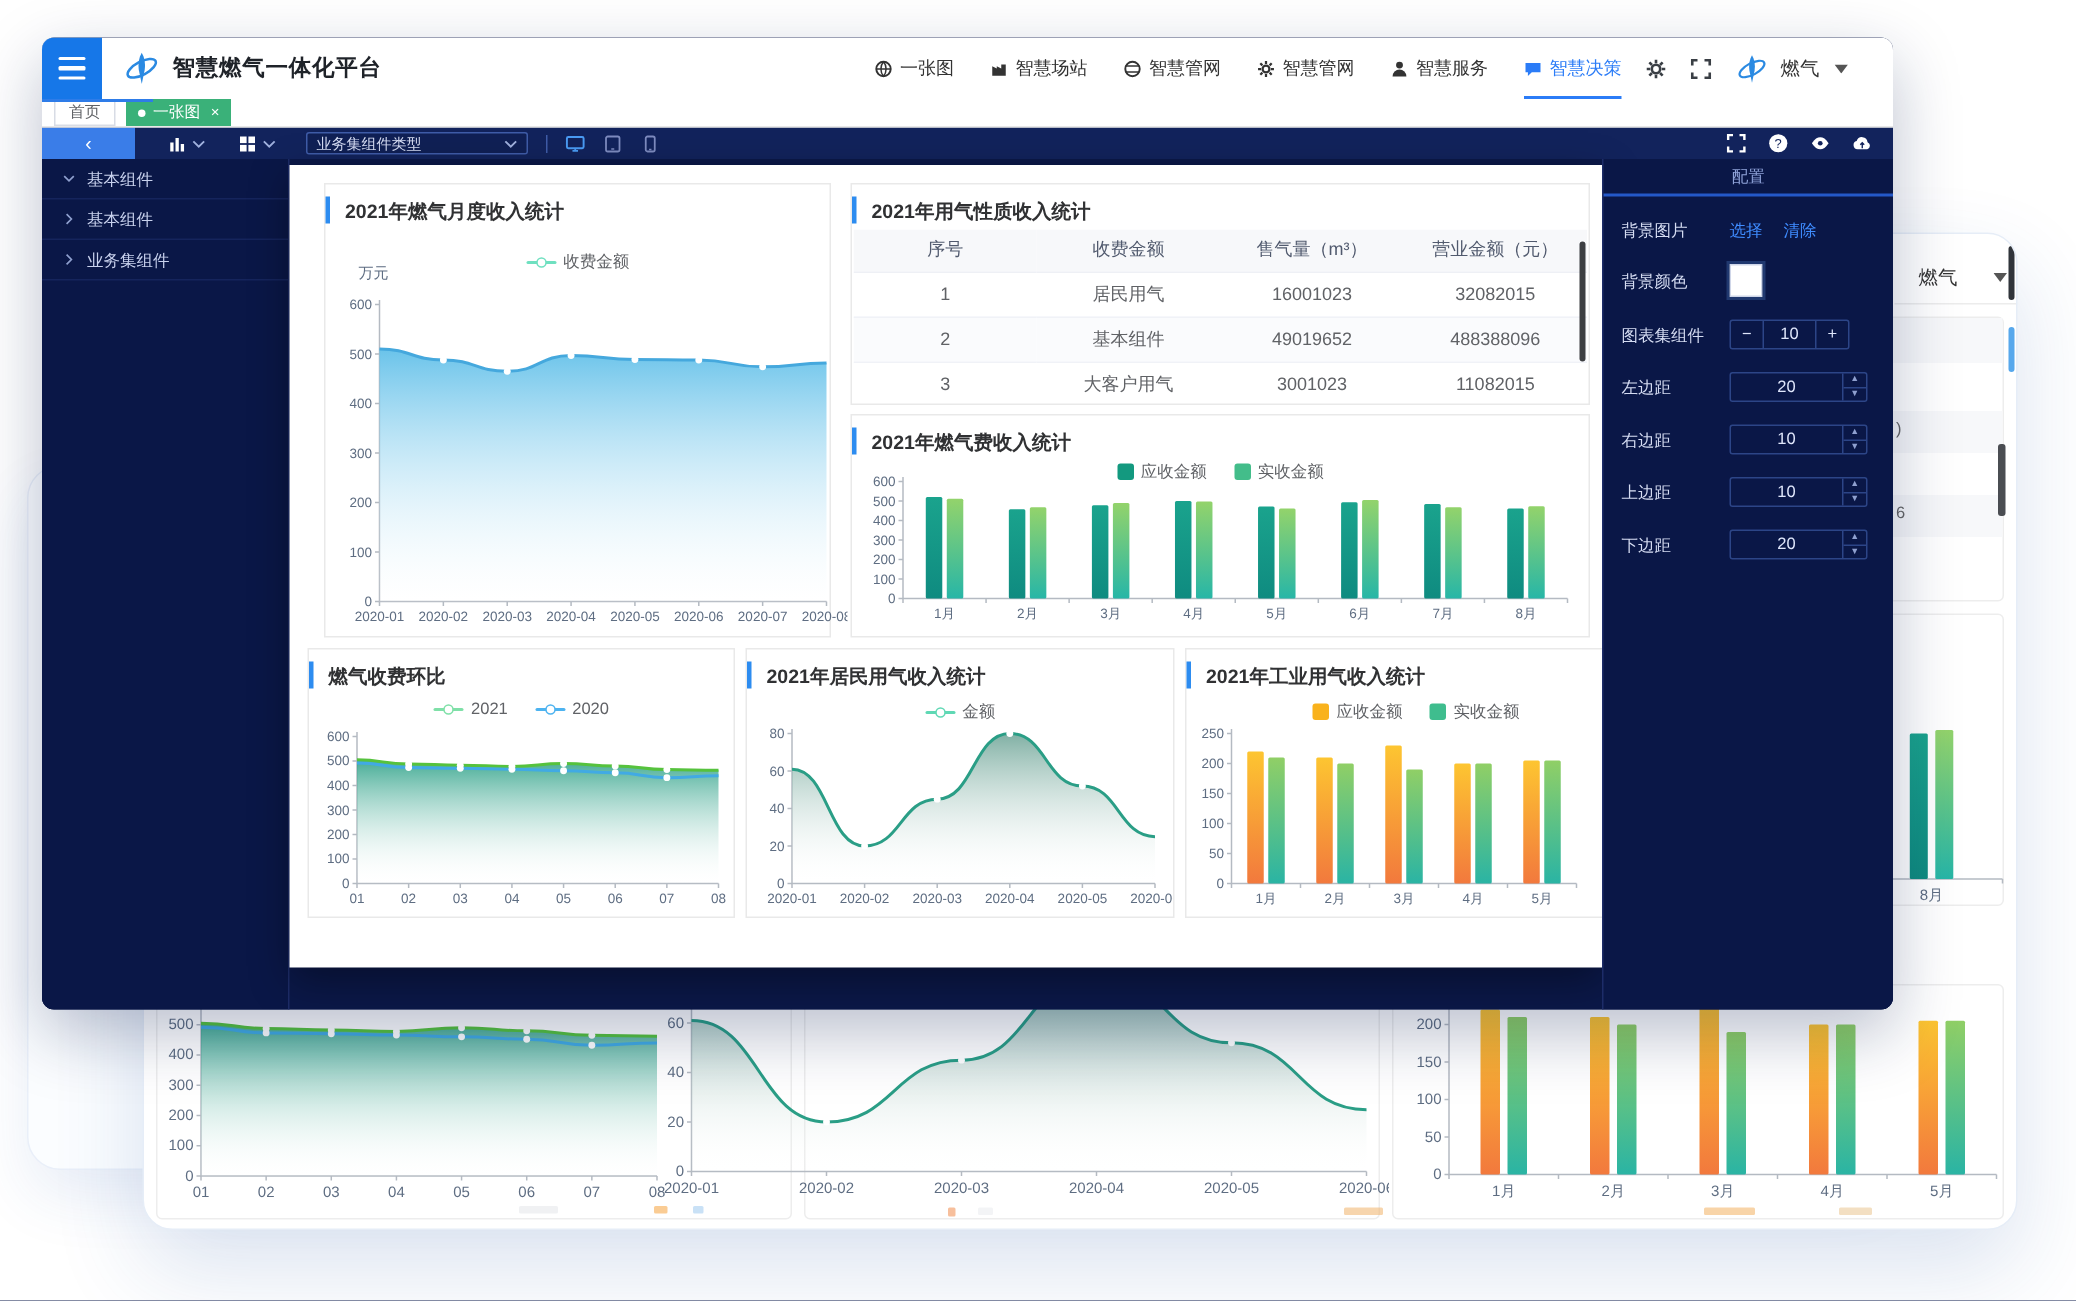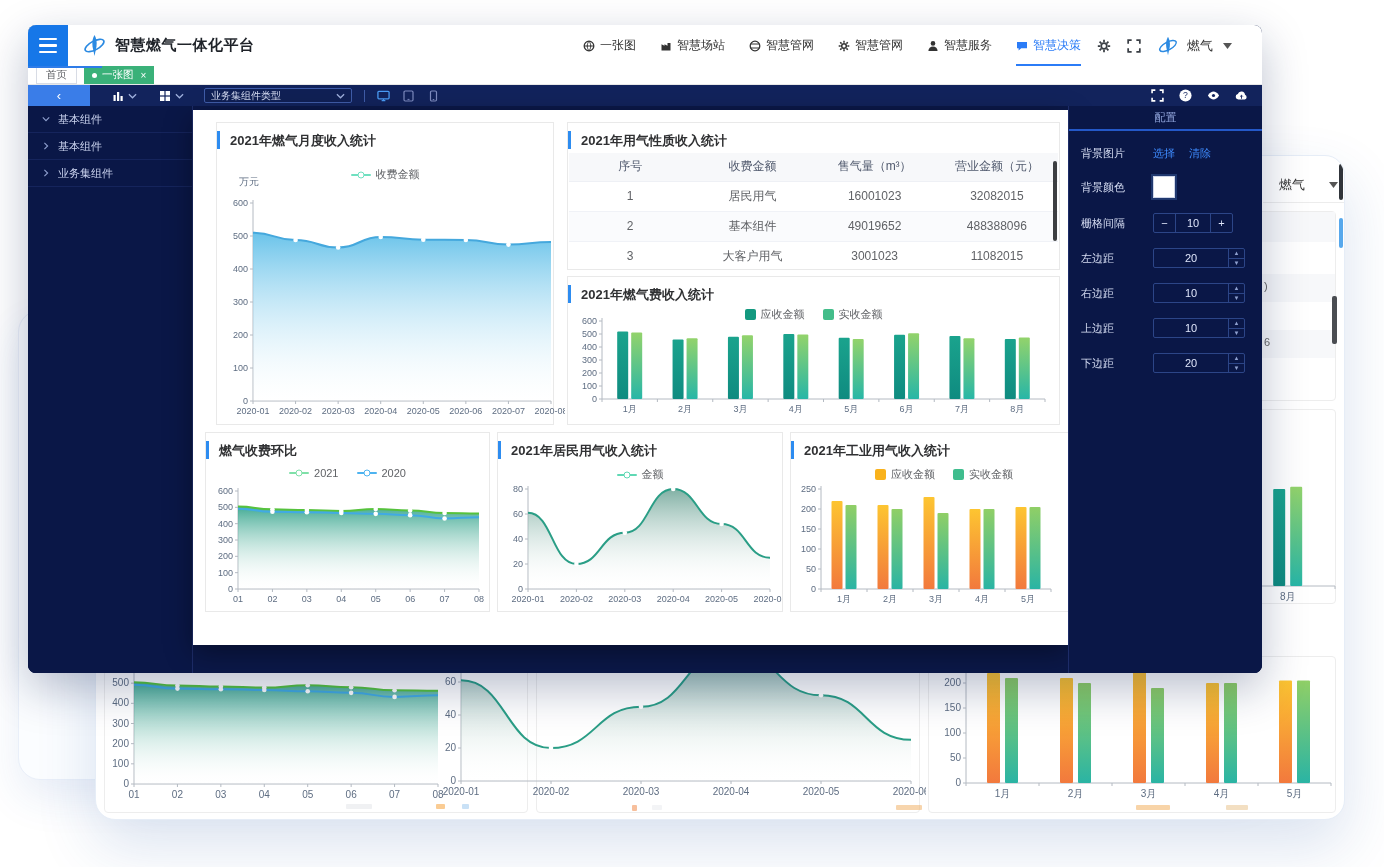--- a/index.html
+++ b/index.html
@@ -872,21 +872,21 @@
       <div class="cfg-row">
         <span class="cfg-label">背景图片</span>
         <span class="cfg-link">选择</span>
         <span class="cfg-link">清除</span>
       </div>
       <div class="cfg-row">
         <span class="cfg-label">背景颜色</span>
         <span class="swatch"></span>
       </div>
       <div class="cfg-row">
-        <span class="cfg-label">栅格间隔</span>
+        <span class="cfg-label">图表集组件</span>
         <span class="stepper">
           <span class="sbtn">−</span>
           <span class="sval">10</span>
           <span class="sbtn">+</span>
         </span>
       </div>
       <div class="cfg-row">
         <span class="cfg-label">左边距</span>
         <span class="spin">
           <span class="v">20</span>

